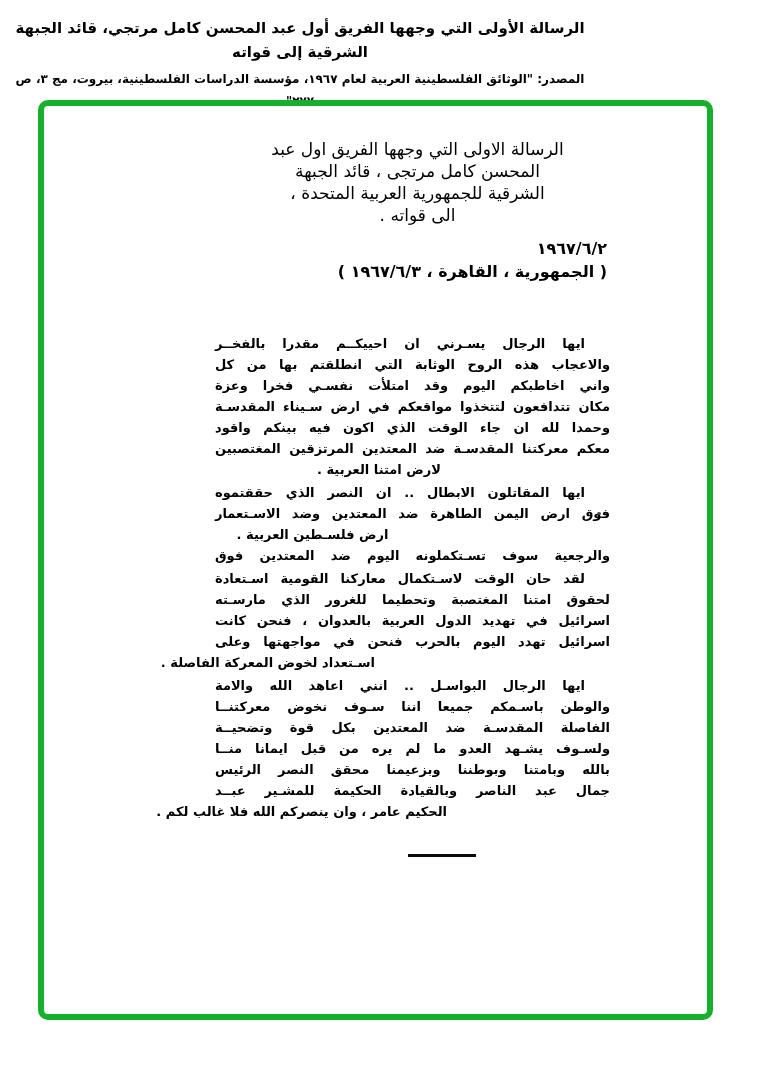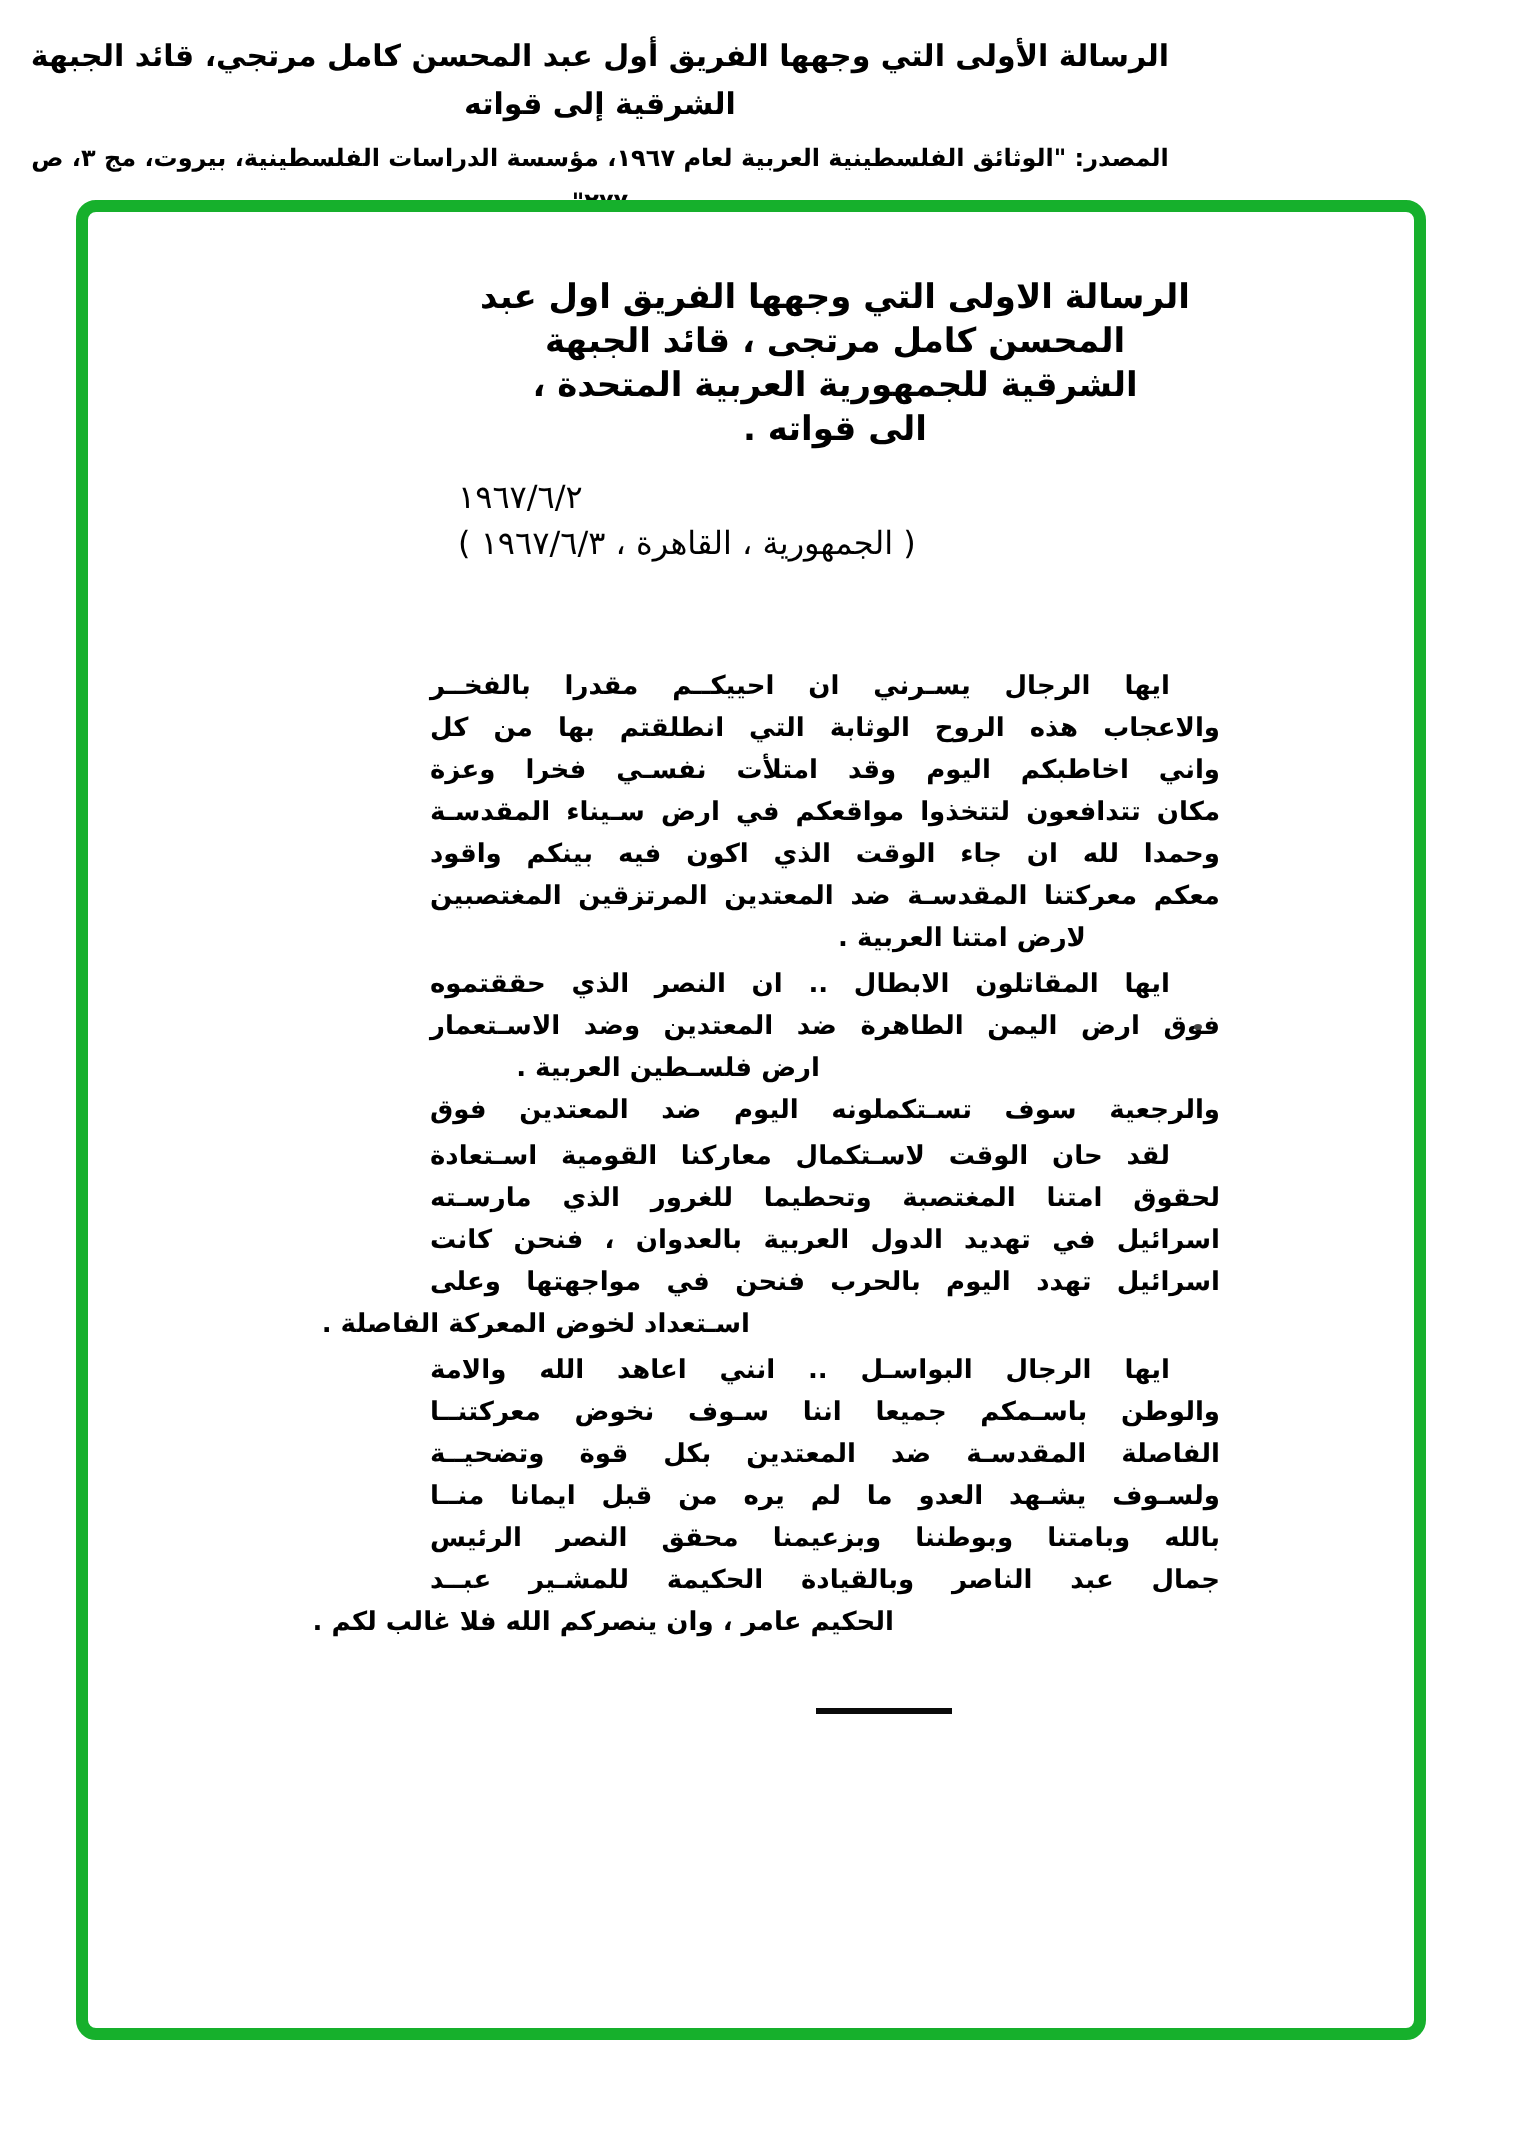--- a/index.html
+++ b/index.html
@@ -23,43 +23,43 @@
     width: 675px; height: 920px;
     border: 6px solid var(--green, #16b02c);
     border-radius: 10px;
     background: #ffffff;
   }
 
   
   .letter-title {
     position: absolute; left: 235px; top: 138px; width: 365px;
     direction: rtl; text-align: center;
-    font-size: 17px; font-weight: bold; line-height: 22px;
+    font-size: 17px; font-weight: normal; line-height: 22px;
     white-space: pre-line;
   }
 
   
   .date-block {
-    position: absolute; left: 229px; top: 238px; width: 395px;
-    direction: rtl; text-align: left;
-    font-weight: normal;
+    position: absolute; left: 212px; top: 238px; width: 395px;
+    direction: rtl; text-align: right;
+    font-weight: bold;
   }
   .letter-date { font-size: 16px; line-height: 22px; }
   .letter-publication { font-size: 16px; line-height: 23px; }
 
   
   .letter-body { position: absolute; left: 215px; top: 333px; width: 395px; direction: rtl; }
   .para + .para { margin-top: 2px; }
   .line {
     font-size: 13px; font-weight: bold;
     height: 21px; line-height: 21px;
     white-space: nowrap;
   }
   .line.just { text-align: justify; text-align-last: justify; }
-  .line.last { text-align: right; }
+  .line.last { text-align: center; }
 
   
   .end-divider { position: absolute; left: 408px; top: 854px; width: 68px; height: 3px; background: #0a0a0a; }
 
   
   .scan-speck { position: absolute; left: 597px; top: 512px; width: 4px; height: 3px; background: #444; border-radius: 50%; }
 </style>
 </head>
 <body>
 

